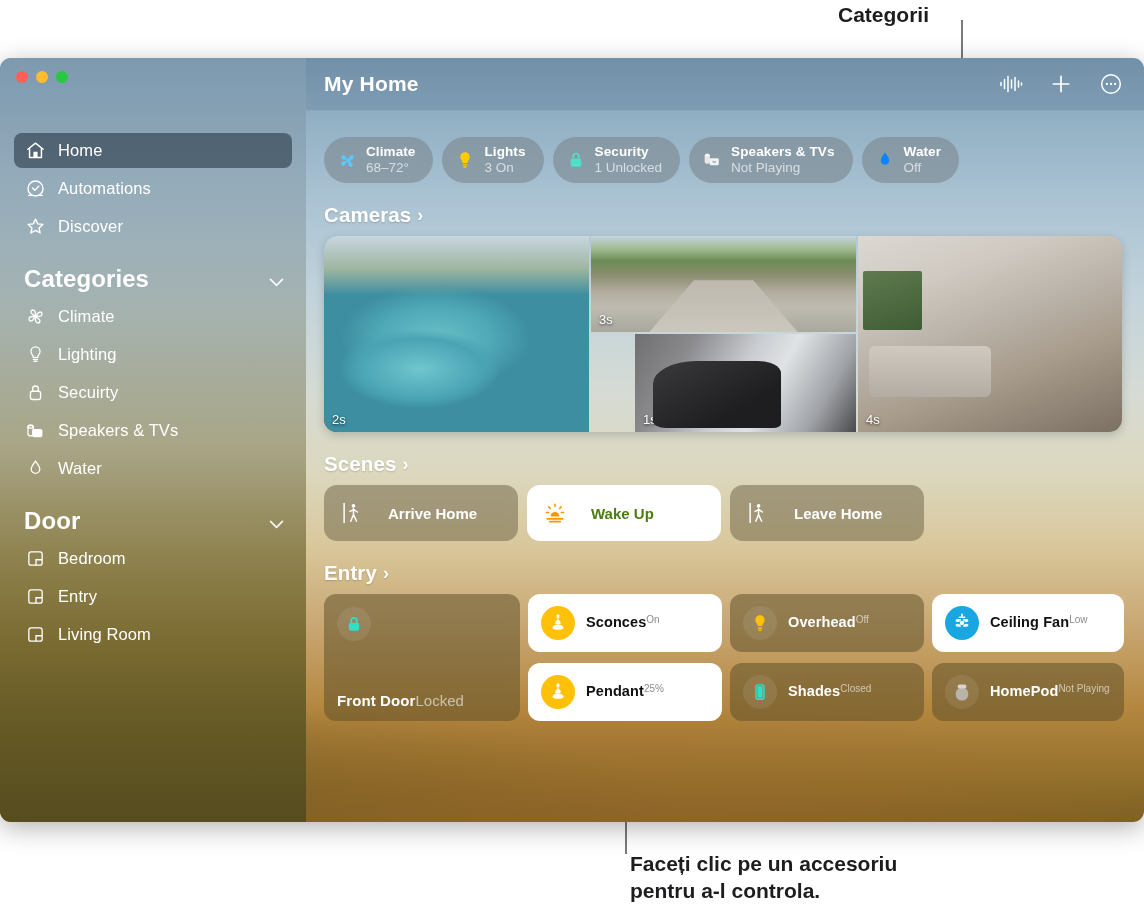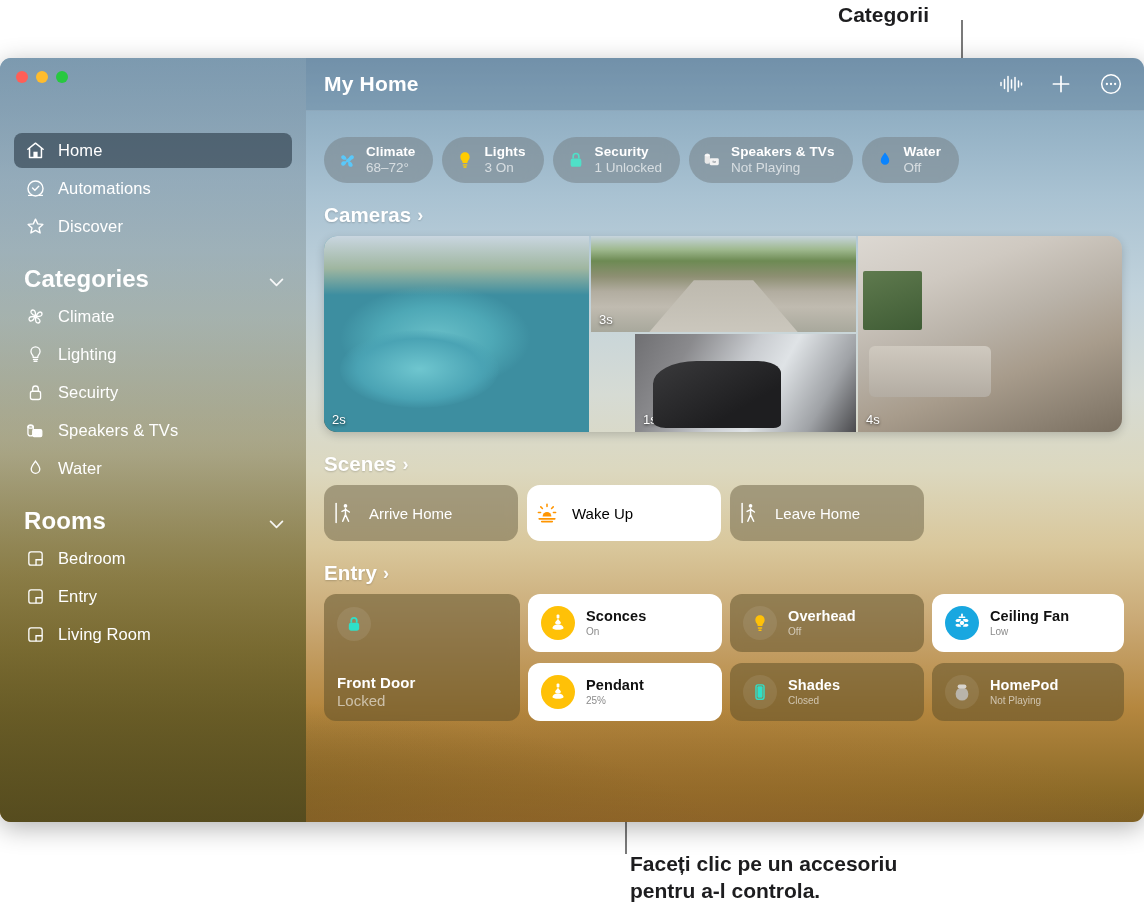--- a/index.html
+++ b/index.html
@@ -178,48 +178,48 @@
     background: linear-gradient(160deg,#5f7a4e,#3f5c35); border-radius:2px;
   }
   .cam-living::after {
     content:''; position:absolute; left:4%; top:56%; width:46%; height:26%;
     background: linear-gradient(180deg,#cfc9bf,#b3aca2); border-radius:6px;
   }
 
   
   .scenes { display:flex; gap: 9px; margin-left: 18px; }
   .scene {
-    display:flex; align-items:center; gap:13px;
-    width: 194px; height: 56px; padding-left: 8px;
+    display:flex; align-items:center; gap:24px;
+    width: 194px; height: 56px; padding-left: 16px;
     border-radius: 13px;
     background: rgba(110,100,70,.52);
     backdrop-filter: blur(6px);
-    color:#fff; font-size:15px; font-weight:normal;
-  }
-  .scene.active { background:#ffffff; color:#000000; }
+    color:#fff; font-size:15px; font-weight:bold;
+  }
+  .scene.active { background:#ffffff; color:#4d7c0f; }
   .scene .sic { width:24px; height:24px; flex:0 0 24px; display:flex; align-items:center; justify-content:center; }
 
   
   .entry-grid {
     display: grid; margin-left: 18px; margin-right: 22px;
     grid-template-columns: 196px 194px 194px 192px;
     grid-template-rows: 58px 58px; gap: 11px 8px;
   }
   .tile {
     display:flex; align-items:center; gap:11px;
     border-radius: 12px; padding-left: 13px; overflow:hidden;
     background: rgba(92,78,40,.52);
     backdrop-filter: blur(6px);
   }
   .tile.big { grid-row: span 2; flex-direction: column; align-items:flex-start;
               justify-content: space-between; padding: 13px 13px 11px 13px; gap:0; }
   .tile.on { background:#ffffff; }
   .tile .tico { width:34px; height:34px; border-radius:50%; flex:0 0 34px;
                 display:flex; align-items:center; justify-content:center; }
-  .tile .ttxt { display:flex; flex-direction:column; line-height:1.2; }
+  .tile .ttxt { display:flex; line-height:1.2; }
   .tile .tt { color:#fff; font-size:14.5px; font-weight:bold; letter-spacing:.1px; }
   .tile .ts { color: rgba(255,255,255,.60); font-size:10px; }
   .tile.on .tt { color:#111; }
   .tile.on .ts { color:#8b8b8b; }
   .tile.big .tt { color:#fff; font-size:15px; font-weight:bold; }
   .tile.big .ts { color: rgba(255,255,255,.58); font-size:15px; }
   .icbg-dim { background: rgba(255,255,255,.085); }
   .icbg-yellow { background:#ffc107; }
   .icbg-blue { background:#18a7e0; }
 </style>
@@ -336,21 +336,21 @@
         <div class="side-item">
           <span class="ic">
             <svg width="21" height="21" viewBox="0 0 24 24" fill="none" stroke="#fff" stroke-width="1.5">
               <path d="M12 3.6c-2.3 3-4.9 6.1-4.9 9.1A4.9 4.9 0 0 0 12 17.6a4.9 4.9 0 0 0 4.9-4.9c0-3-2.6-6.1-4.9-9.1z"></path>
             </svg>
           </span>
           <span>Water</span>
         </div>
 
         <div class="side-head">
-          <span>Rooms</span>
+          <span>Door</span>
           <span class="chev">
             <svg width="15" height="9" viewBox="0 0 16 10" fill="none" stroke="#fff" stroke-width="1.9" stroke-linecap="round" stroke-linejoin="round">
                 <path d="M1.4 1.6 8 8.2l6.6-6.6"></path>
               </svg>
           </span>
         </div>
 
         <div class="side-item">
           <span class="ic">
             <svg width="21" height="21" viewBox="0 0 24 24" fill="none" stroke="#fff" stroke-width="1.5">

